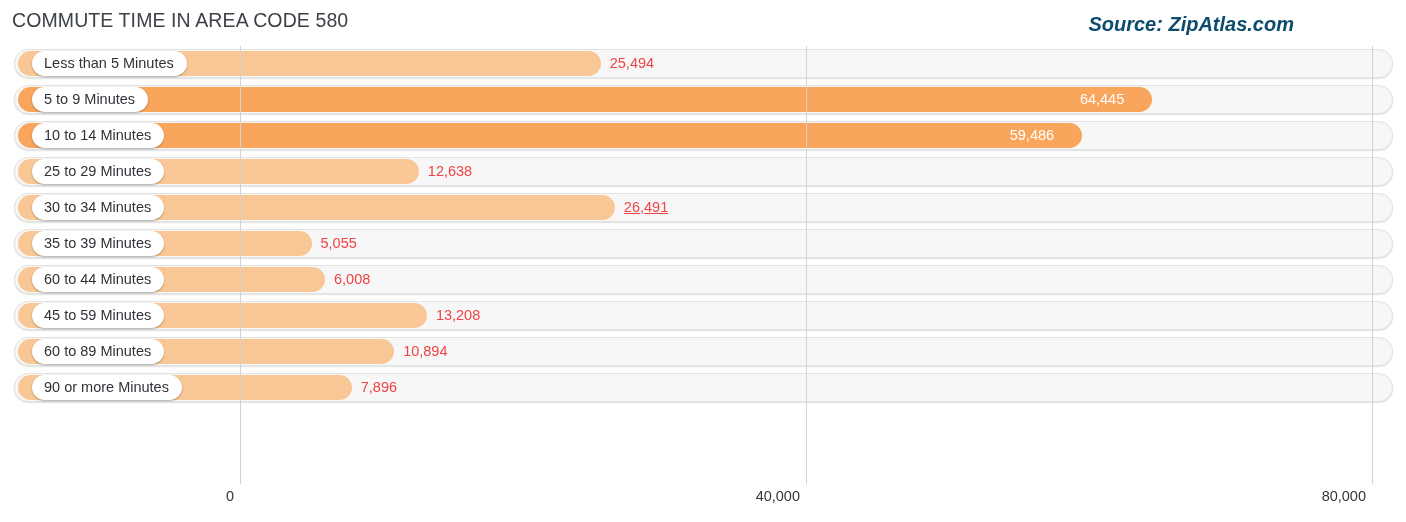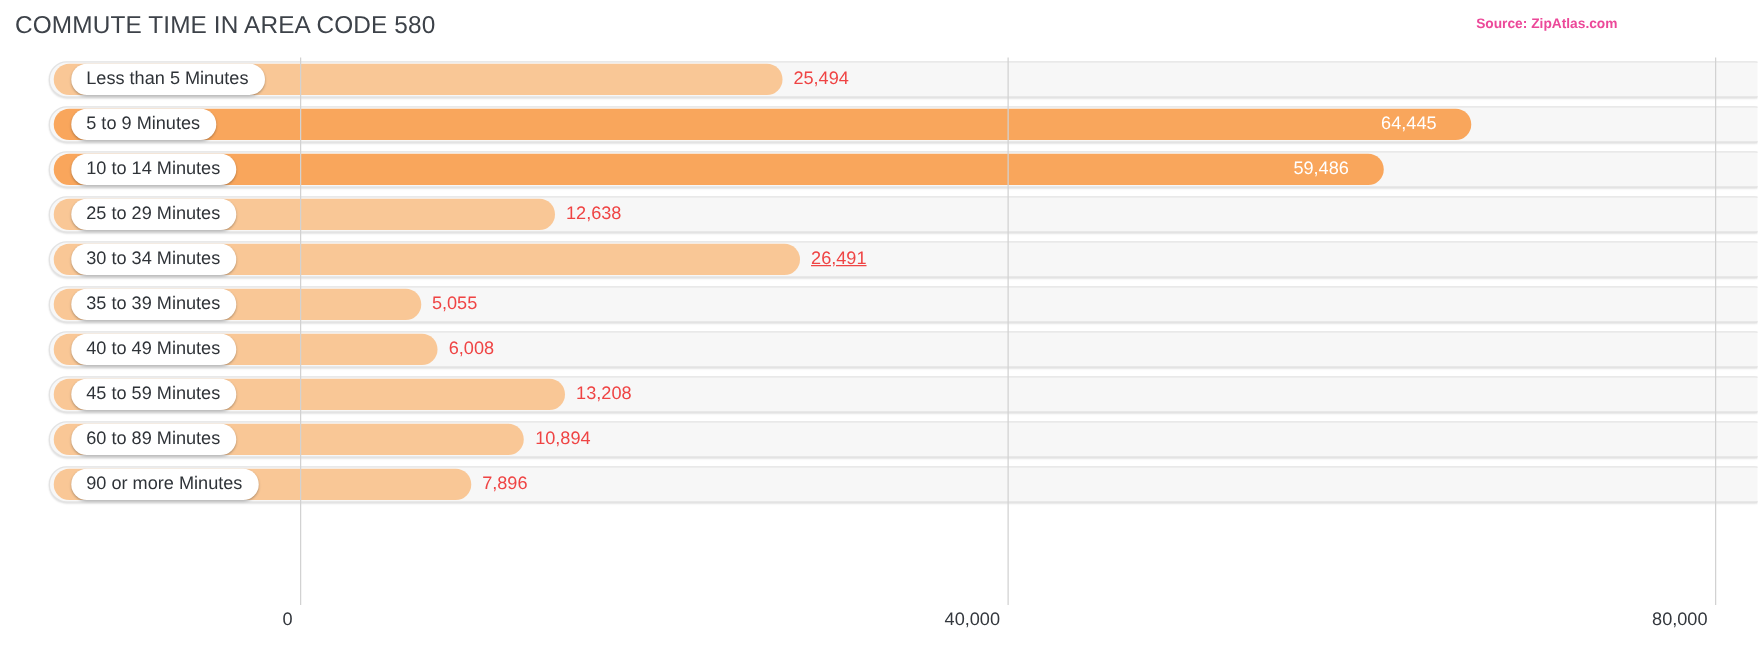--- a/index.html
+++ b/index.html
@@ -29,23 +29,24 @@
     font-size: 19.5px;
     letter-spacing: 0.1px;
     color: #3d4249;
     font-weight: 400;
     white-space: nowrap;
   }
   #source-label {
     position: absolute;
     right: 12px;
     top: 13px;
-    font-size: 11px;
+    font-size: 20px;
+    font-style: italic;
     font-weight: bold;
-    color: #ec4899;
+    color: #0c4a6e;
     white-space: nowrap;
   }
 
   
   #plot {
     position: absolute;
     left: 0;
     top: 46px;
     width: 1406px;
     height: 438px;
@@ -58,21 +59,20 @@
     width: 1px;
     background: #d2d2d2;
     z-index: 3;
   }
 
   #rows {
     position: absolute;
     left: 0; top: 0;
     width: 1355px;
     z-index: 1;
-    margin-left: 25px;
   }
 
   .row {
     position: relative;
     height: 36px;
   }
 
   
   .track {
     position: absolute;
@@ -217,21 +217,21 @@
         <div class="bar" style="width: 293.528px; background: rgb(249, 199, 150);"></div>
         <div class="cat-pill">
           <span class="cat-label">35 to 39 Minutes</span>
         </div>
         <div class="val outside" style="left: 320.528px;">5,055</div>
       </div>
       <div class="row">
         <div class="track"></div>
         <div class="bar" style="width: 307.013px; background: rgb(249, 199, 150);"></div>
         <div class="cat-pill">
-          <span class="cat-label">40 to 49 Minutes</span>
+          <span class="cat-label">60 to 44 Minutes</span>
         </div>
         <div class="val outside" style="left: 334.013px;">6,008</div>
       </div>
       <div class="row">
         <div class="track"></div>
         <div class="bar" style="width: 408.893px; background: rgb(249, 199, 150);"></div>
         <div class="cat-pill">
           <span class="cat-label">45 to 59 Minutes</span>
         </div>
         <div class="val outside" style="left: 435.893px;">13,208</div>

